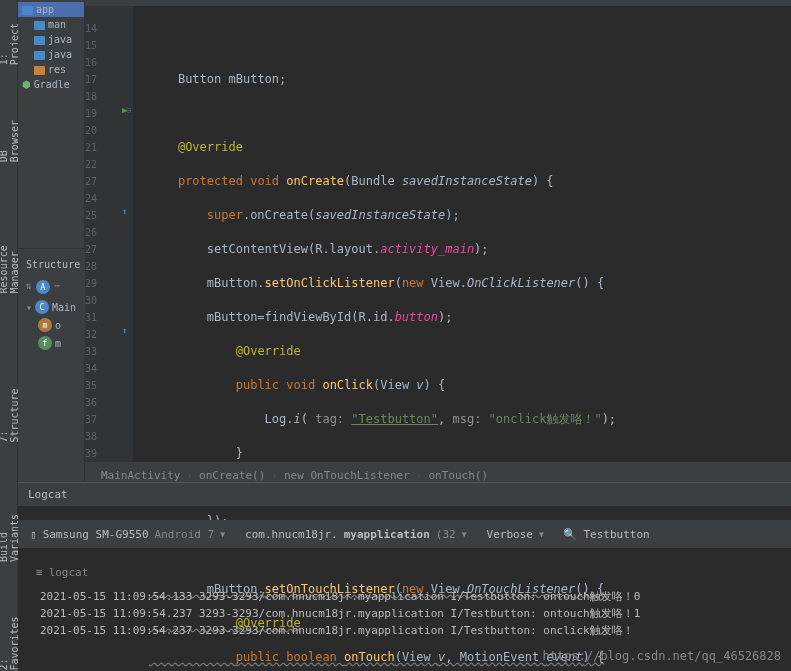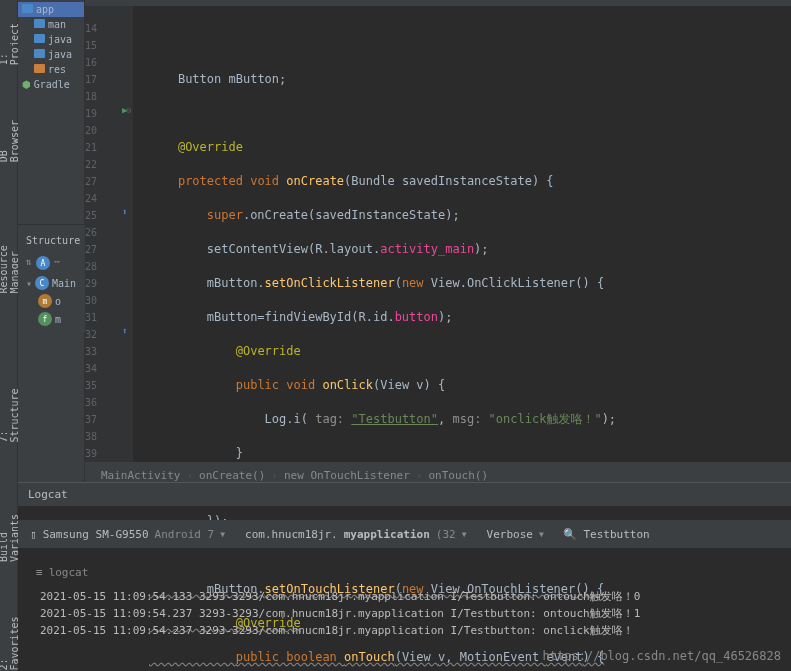--- a/index.html
+++ b/index.html
@@ -1,50 +1,50 @@
 <!DOCTYPE html>
 <html><head>
 <meta charset="utf-8">
 <style>
 *{margin:0;padding:0;box-sizing:border-box}
 body{width:791px;height:671px;background:#2b2b2b;font-family:Consolas,monospace;font-size:11px;color:#a9b7c6;overflow:hidden;position:relative}
 .lsb{position:absolute;left:0;top:0;width:18px;height:671px;background:#3c3f41;border-right:1px solid #323232;display:flex;flex-direction:column;align-items:center;padding-top:8px;gap:40px}
 .lsb-item{writing-mode:vertical-rl;transform:rotate(180deg);color:#bbb;font-size:10px;cursor:pointer;display:flex;align-items:center;gap:3px}
 .proj{position:absolute;left:18px;top:0;width:67px;height:482px;background:#3c3f41;border-right:1px solid #323232;overflow:hidden}
 .proj-tree{padding:2px 0;font-size:10px}
-.proj-item{padding:2px 4px;display:flex;align-items:flex-start;gap:3px;white-space:nowrap;cursor:pointer}
+.proj-item{padding:2px 4px;display:flex;align-items:flex-end;gap:3px;white-space:nowrap;cursor:pointer}
 .proj-item.sel{background:#4b6eaf}
 .folder-icon{width:11px;height:9px;background:#87939a;border-radius:1px;display:inline-block}
 .folder-icon.blue{background:#4a88c7}
 .folder-icon.orange{background:#c9803e}
 .tabs{position:absolute;left:85px;top:0;right:0;height:6px;background:#3c3f41;display:flex;font-size:10px}
 .gutter{position:absolute;left:85px;top:6px;width:35px;height:456px;background:#313335;text-align:left;padding-right:8px;color:#606366;font-size:10px;line-height:17px;padding-top:14px}
 .gutter-icons{position:absolute;left:120px;top:6px;width:13px;height:456px;background:#313335}
 .editor{position:absolute;left:133px;top:6px;right:0;height:456px;background:#2b2b2b;font-size:12px;line-height:17px;padding-top:14px;white-space:pre}
 .editor .line{padding-left:16px;height:17px}
 .editor .wavy{text-decoration:underline wavy #808080;text-decoration-skip-ink:none}
 .kw{color:#cc7832}
 .type{color:#a9b7c6}
 .str{color:#6a8759}
 .anno{color:#bbb529}
 .fn{color:#ffc66d}
-.param{color:#a9b7c6}
+.param{font-style:italic;color:#a9b7c6}
 .pname{color:#909090}
 .field{color:#ec4899}
 .breadcrumb{position:absolute;left:85px;top:462px;right:0;height:20px;background:#3c3f41;display:flex;align-items:flex-end;padding:0 16px;font-size:11px;color:#888;gap:6px}
 .bc-sep{color:#555}
 .logcat-header{position:absolute;left:18px;top:482px;right:0;height:24px;background:#3c3f41;border-top:1px solid #555;display:flex;align-items:center;padding:0 10px;font-size:11px;color:#bbb}
 .logcat-bar{position:absolute;left:18px;top:520px;right:0;height:28px;background:#3c3f41;display:flex;align-items:center;padding:0 12px;gap:20px;font-size:11px;color:#bbb}
 .dropdown{display:flex;align-items:center;gap:6px;cursor:pointer}
 .dd-arrow{font-size:8px;color:#888}
 .search-icon{color:#888}
 .logcat-sub{position:absolute;left:18px;top:562px;right:0;height:20px;background:#2b2b2b;display:flex;align-items:center;padding:0 18px;font-size:11px;color:#888;gap:6px}
 .logcat-out{position:absolute;left:40px;top:588px;right:0;font-size:11px;line-height:17px;color:#bbb;font-family:Consolas,monospace}
 .watermark{position:absolute;right:10px;bottom:8px;color:#888;font-size:12px}
-.struct-panel{position:absolute;left:18px;top:224px;width:67px;background:#3c3f41;border-top:1px solid #323232;padding:4px;font-size:10px}
+.struct-panel{position:absolute;left:18px;top:248px;width:67px;background:#3c3f41;border-top:1px solid #323232;padding:4px;font-size:10px}
 .struct-title{color:#bbb;padding:6px 4px}
 .struct-item{padding:2px 4px;display:flex;align-items:center;gap:3px}
 .badge{width:14px;height:14px;border-radius:50%;font-size:8px;display:flex;align-items:center;justify-content:center}
 .badge.c{background:#4a88c7;color:#fff}
 .badge.m{background:#b07936;color:#fff}
 .badge.f{background:#548f5e;color:#fff}
 .gicon{position:absolute;left:2px;font-size:9px;color:#606366}
 .run-icon{color:#499c54}
 </style>
 </head>

